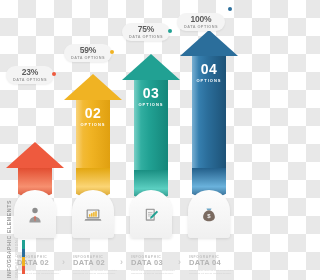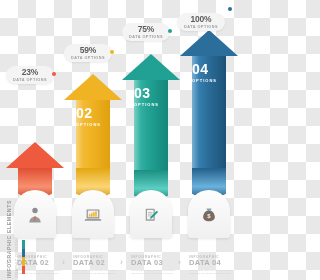--- a/index.html
+++ b/index.html
@@ -39,21 +39,21 @@
 
   
   .col{position:absolute;bottom:0;width:58px;}
   .arrow{position:absolute;left:0;width:58px;}
   .head{
     width:0;height:0;margin:0 auto;
     border-left:29px solid transparent;border-right:29px solid transparent;
   }
   .shaft{width:34px;margin:0 auto;position:relative;}
   .shaft .lbl{
-    position:absolute;top:6px;left:0;right:0;text-align:left;color:#fff;
+    position:absolute;top:6px;left:0;right:0;text-align:center;color:#fff;
   }
   .num{font-size:14px;font-weight:bold;letter-spacing:.5px;line-height:1;}
   .opt{font-size:4px;font-weight:bold;letter-spacing:1px;margin-top:2px;}
   .shaft .gloss{
     position:absolute;left:0;top:0;bottom:0;width:7px;
     background:linear-gradient(90deg,rgba(255,255,255,.30),rgba(255,255,255,0));
   }
   .tail{width:34px;margin:0 auto;position:relative;}
   .tail .fold{
     position:absolute;left:0;top:0;width:34px;height:100%;

